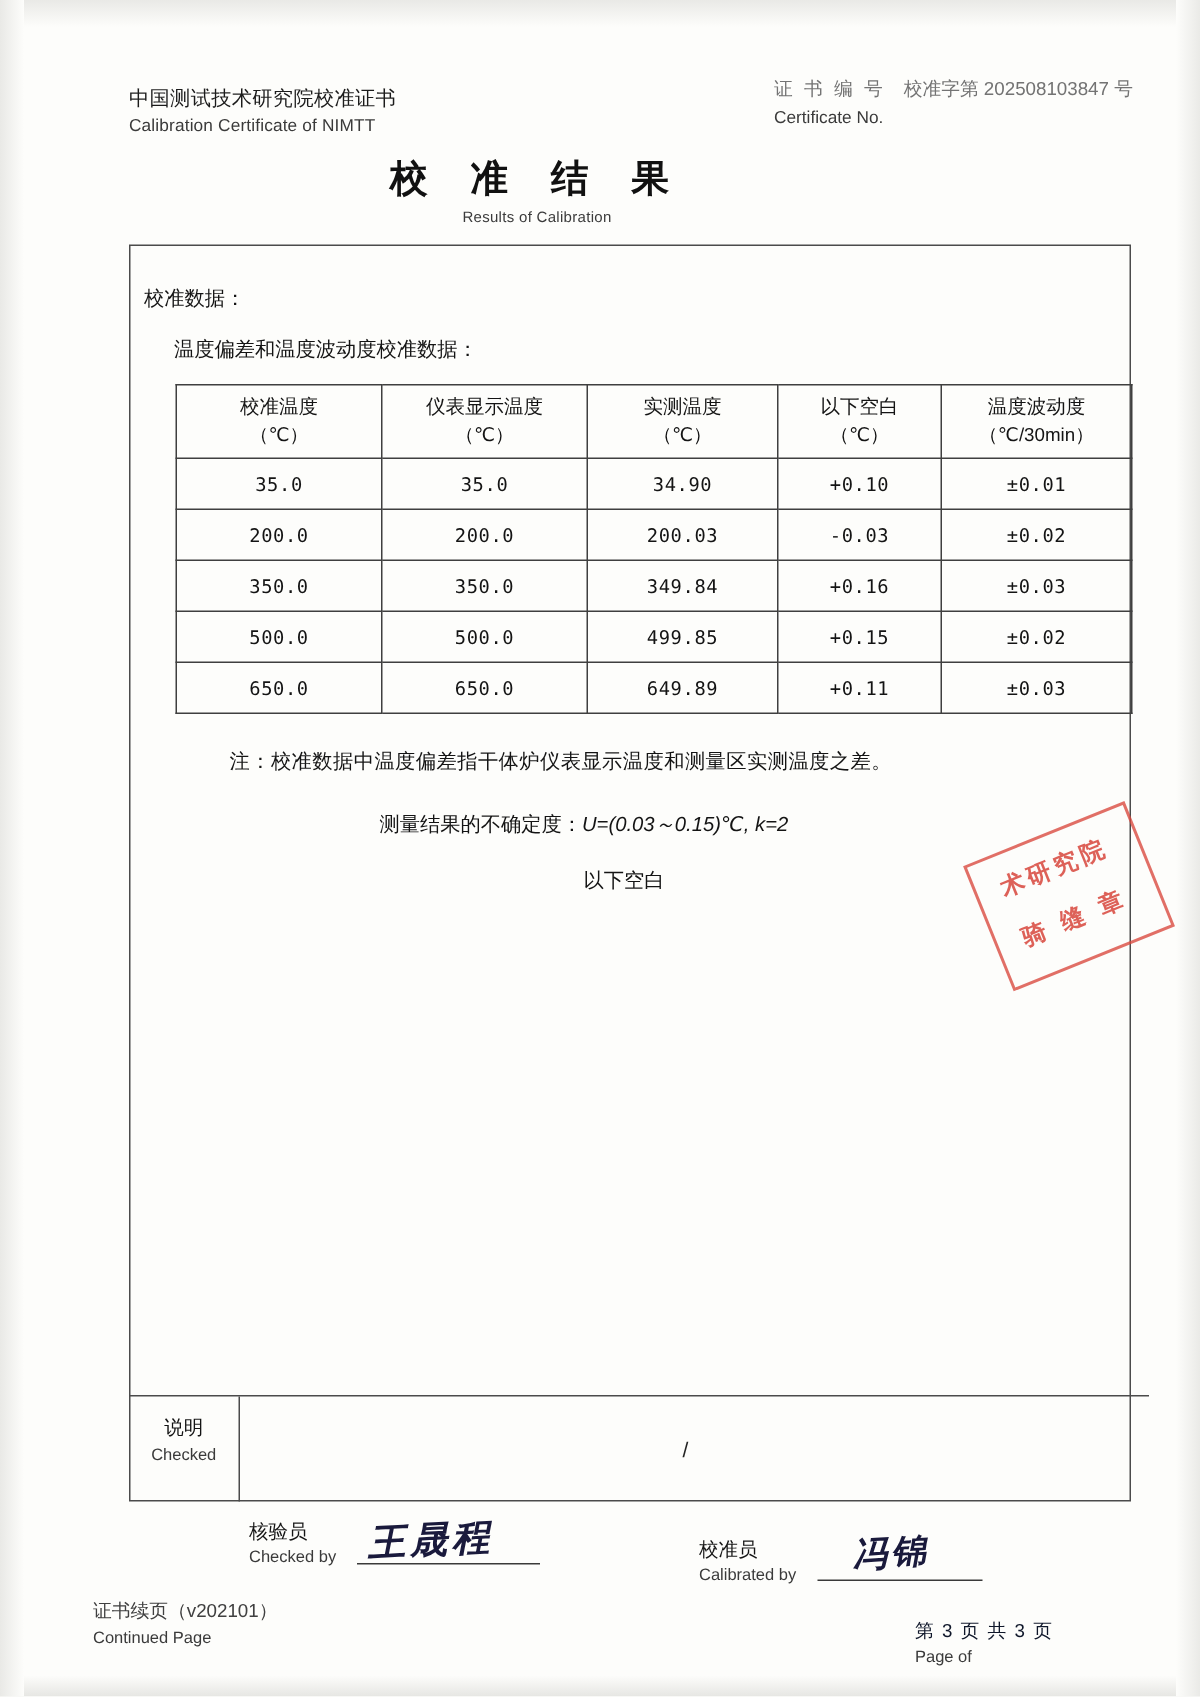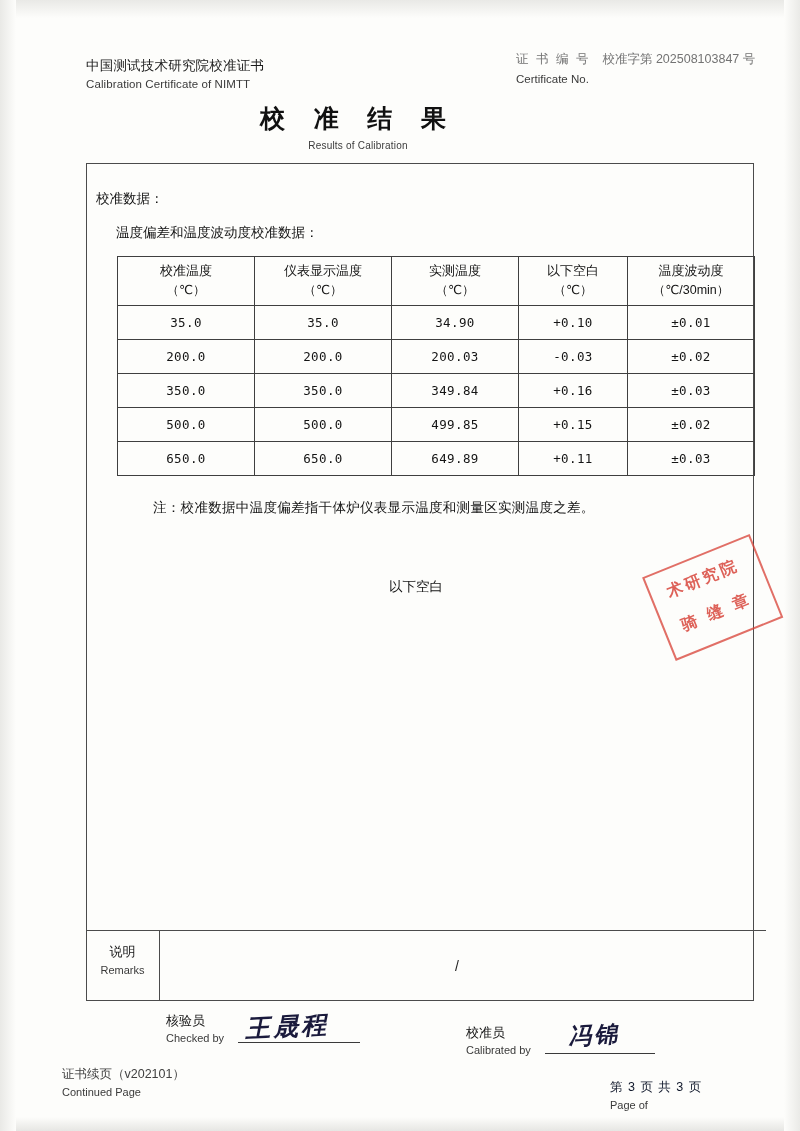--- a/index.html
+++ b/index.html
@@ -397,32 +397,35 @@
         <td>650.0</td>
         <td>650.0</td>
         <td>649.89</td>
         <td>+0.11</td>
         <td>±0.03</td>
       </tr>
     </tbody>
   </table>
 
   <div class="note-1">注：校准数据中温度偏差指干体炉仪表显示温度和测量区实测温度之差。</div>
+  <div class="note-2">
+    <span>测量结果的不确定度：</span><span class="ital">U=(0.03～0.15)℃, k=2</span>
+  </div>
   <div class="note-3">以下空白</div>
 
   <div class="stamp">
     <div class="stamp-box"></div>
     <div class="stamp-line stamp-l1">术研究院</div>
     <div class="stamp-line stamp-l2">骑 缝 章</div>
   </div>
 
   <div class="remarks-row">
     <div class="remarks-cell">
       <div class="rm-cn">说明</div>
-      <div class="rm-en">Remarks</div>
+      <div class="rm-en">Checked</div>
     </div>
     <div class="remarks-value">/</div>
   </div>
 
   <div class="sig sig-checked">
     <div>核验员</div>
     <div class="sig-en">Checked by</div>
   </div>
   <div class="sig-line line-checked"></div>
   <div class="hand hand-checked">王晟程</div>

